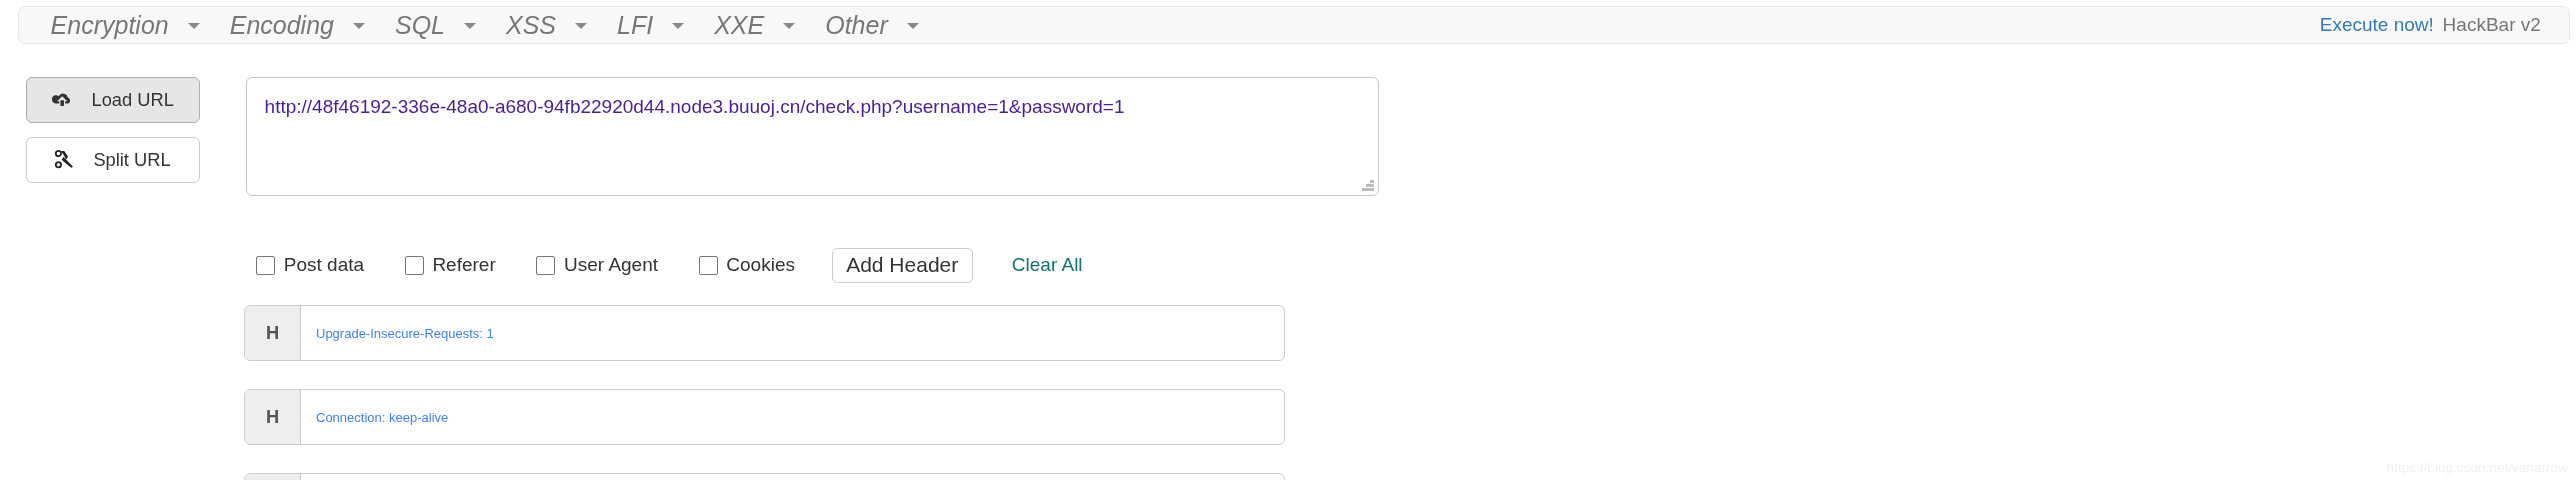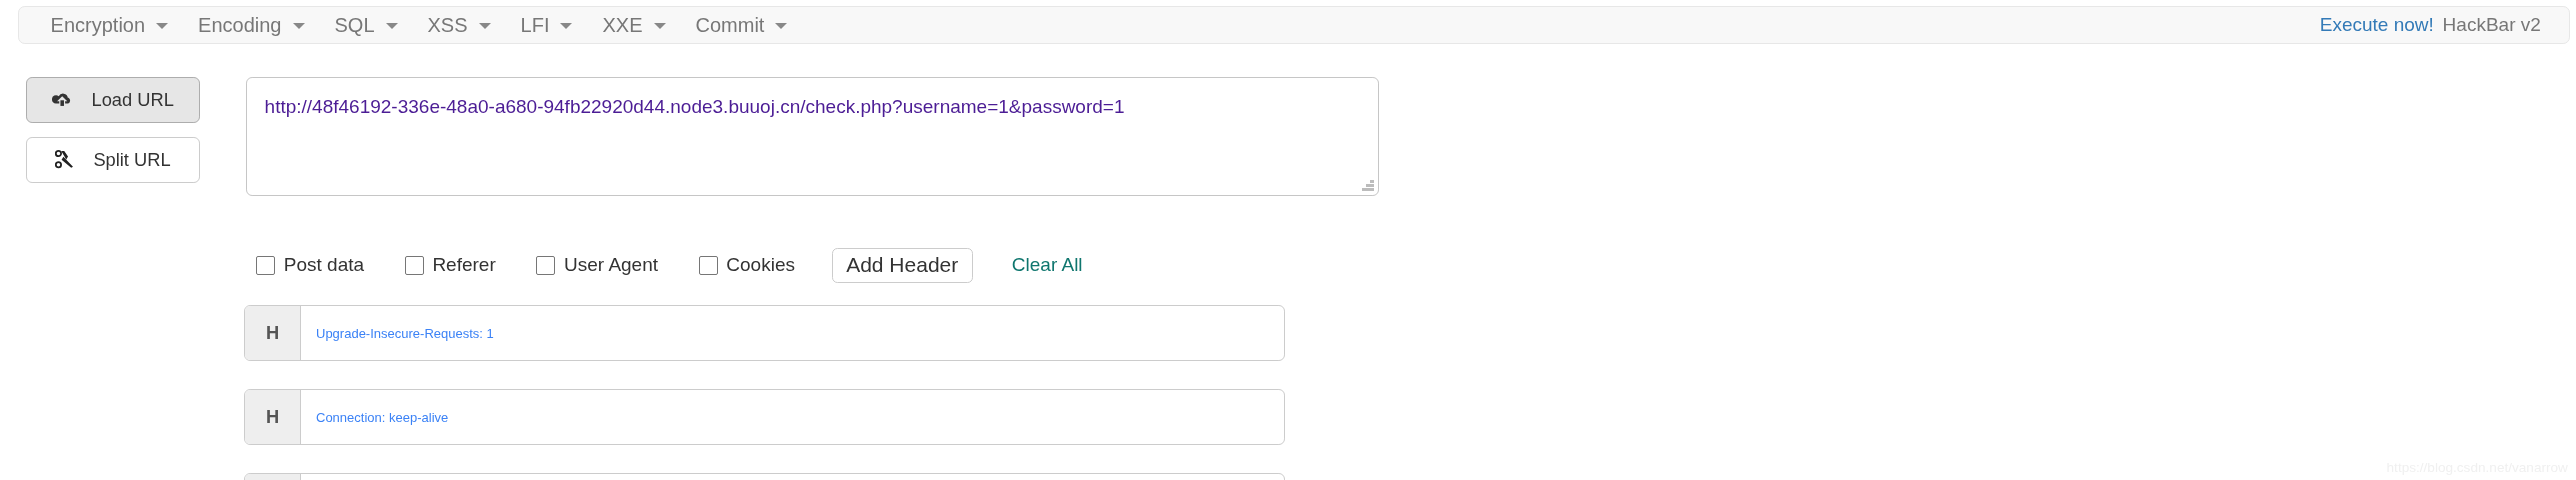--- a/index.html
+++ b/index.html
@@ -25,28 +25,29 @@
     border: 0.7px solid #e7e7e7;
     border-radius: 6.8px;
     display: flex;
     align-items: center;
     justify-content: space-between;
     padding: 0 16.3px 0 16.3px;
   }
   .nav-left { display: flex; align-items: center; }
   .nav-item {
     display: flex; align-items: center;
-    gap: 11px;
+    gap: 19px;
     padding: 0 15px;
     height: 37px;
     color: #777777;
-    font-size: 20px;
+    font-size: 25px;
     line-height: 37px;
     white-space: nowrap;
     cursor: pointer;
+    font-style: italic;
   }
   .caret {
     width: 0; height: 0;
     border-left: 6.1px solid transparent;
     border-right: 6.1px solid transparent;
     border-top: 6.1px solid #888888;
     display: inline-block;
     margin-top: 2.7px;
   }
   .nav-right {
@@ -245,21 +246,21 @@
       </div>
       <div class="nav-item">
         <span>LFI</span>
         <span class="caret"></span>
       </div>
       <div class="nav-item">
         <span>XXE</span>
         <span class="caret"></span>
       </div>
       <div class="nav-item">
-        <span>Commit</span>
+        <span>Other</span>
         <span class="caret"></span>
       </div>
     </div>
     <div class="nav-right">
       <span class="commit-link">Execute now!</span>
       <span class="brand-label">HackBar v2</span>
     </div>
   </div>
 
   <div class="btn-col">

